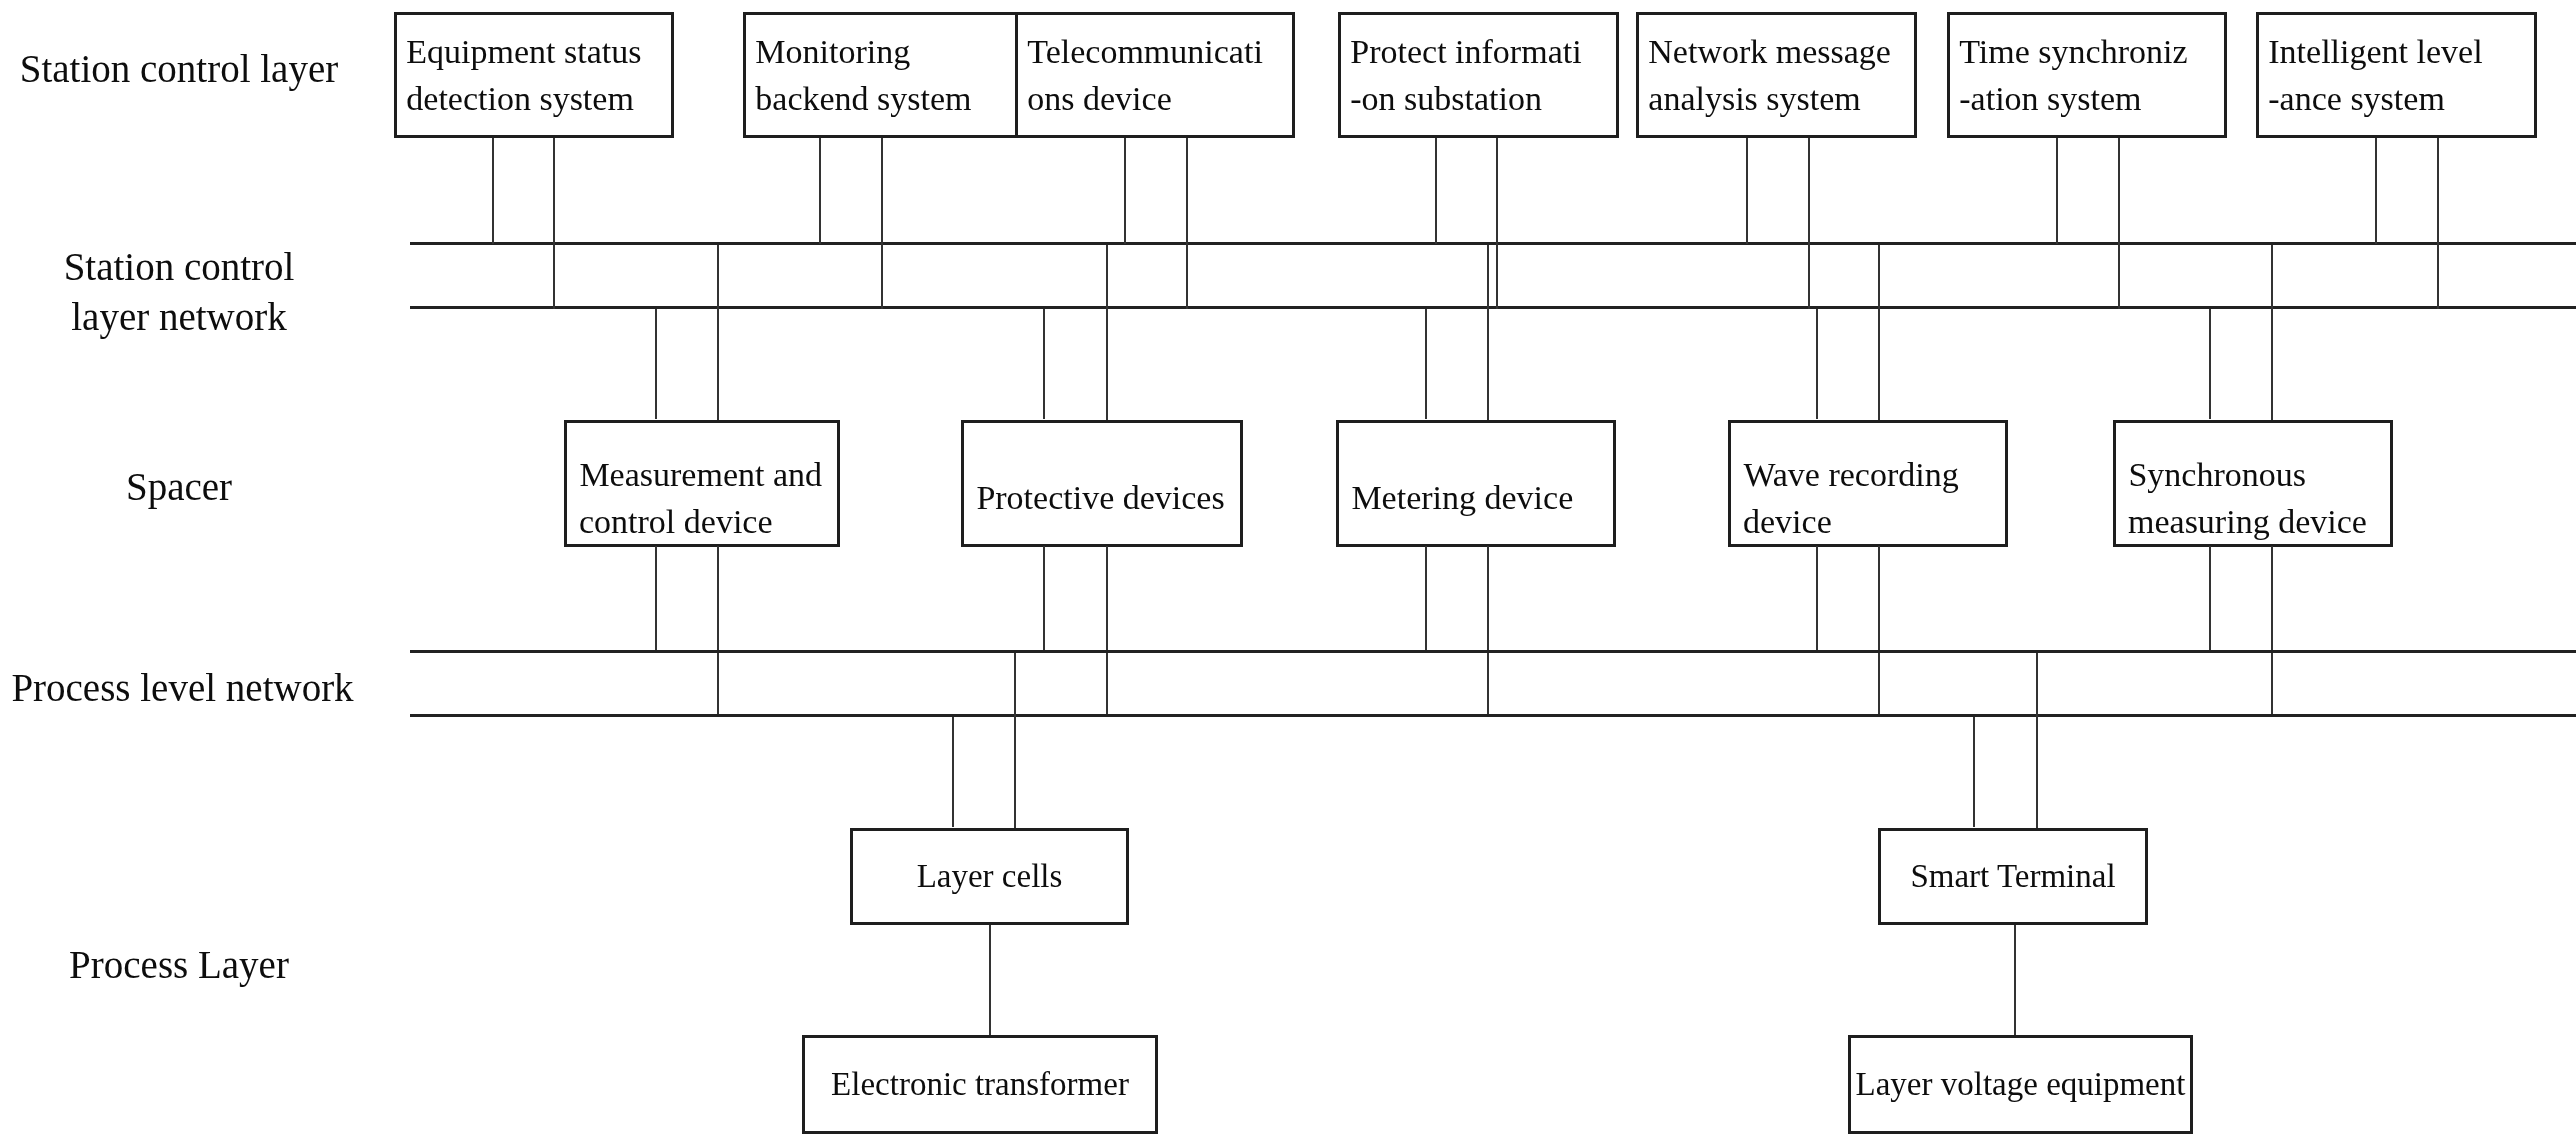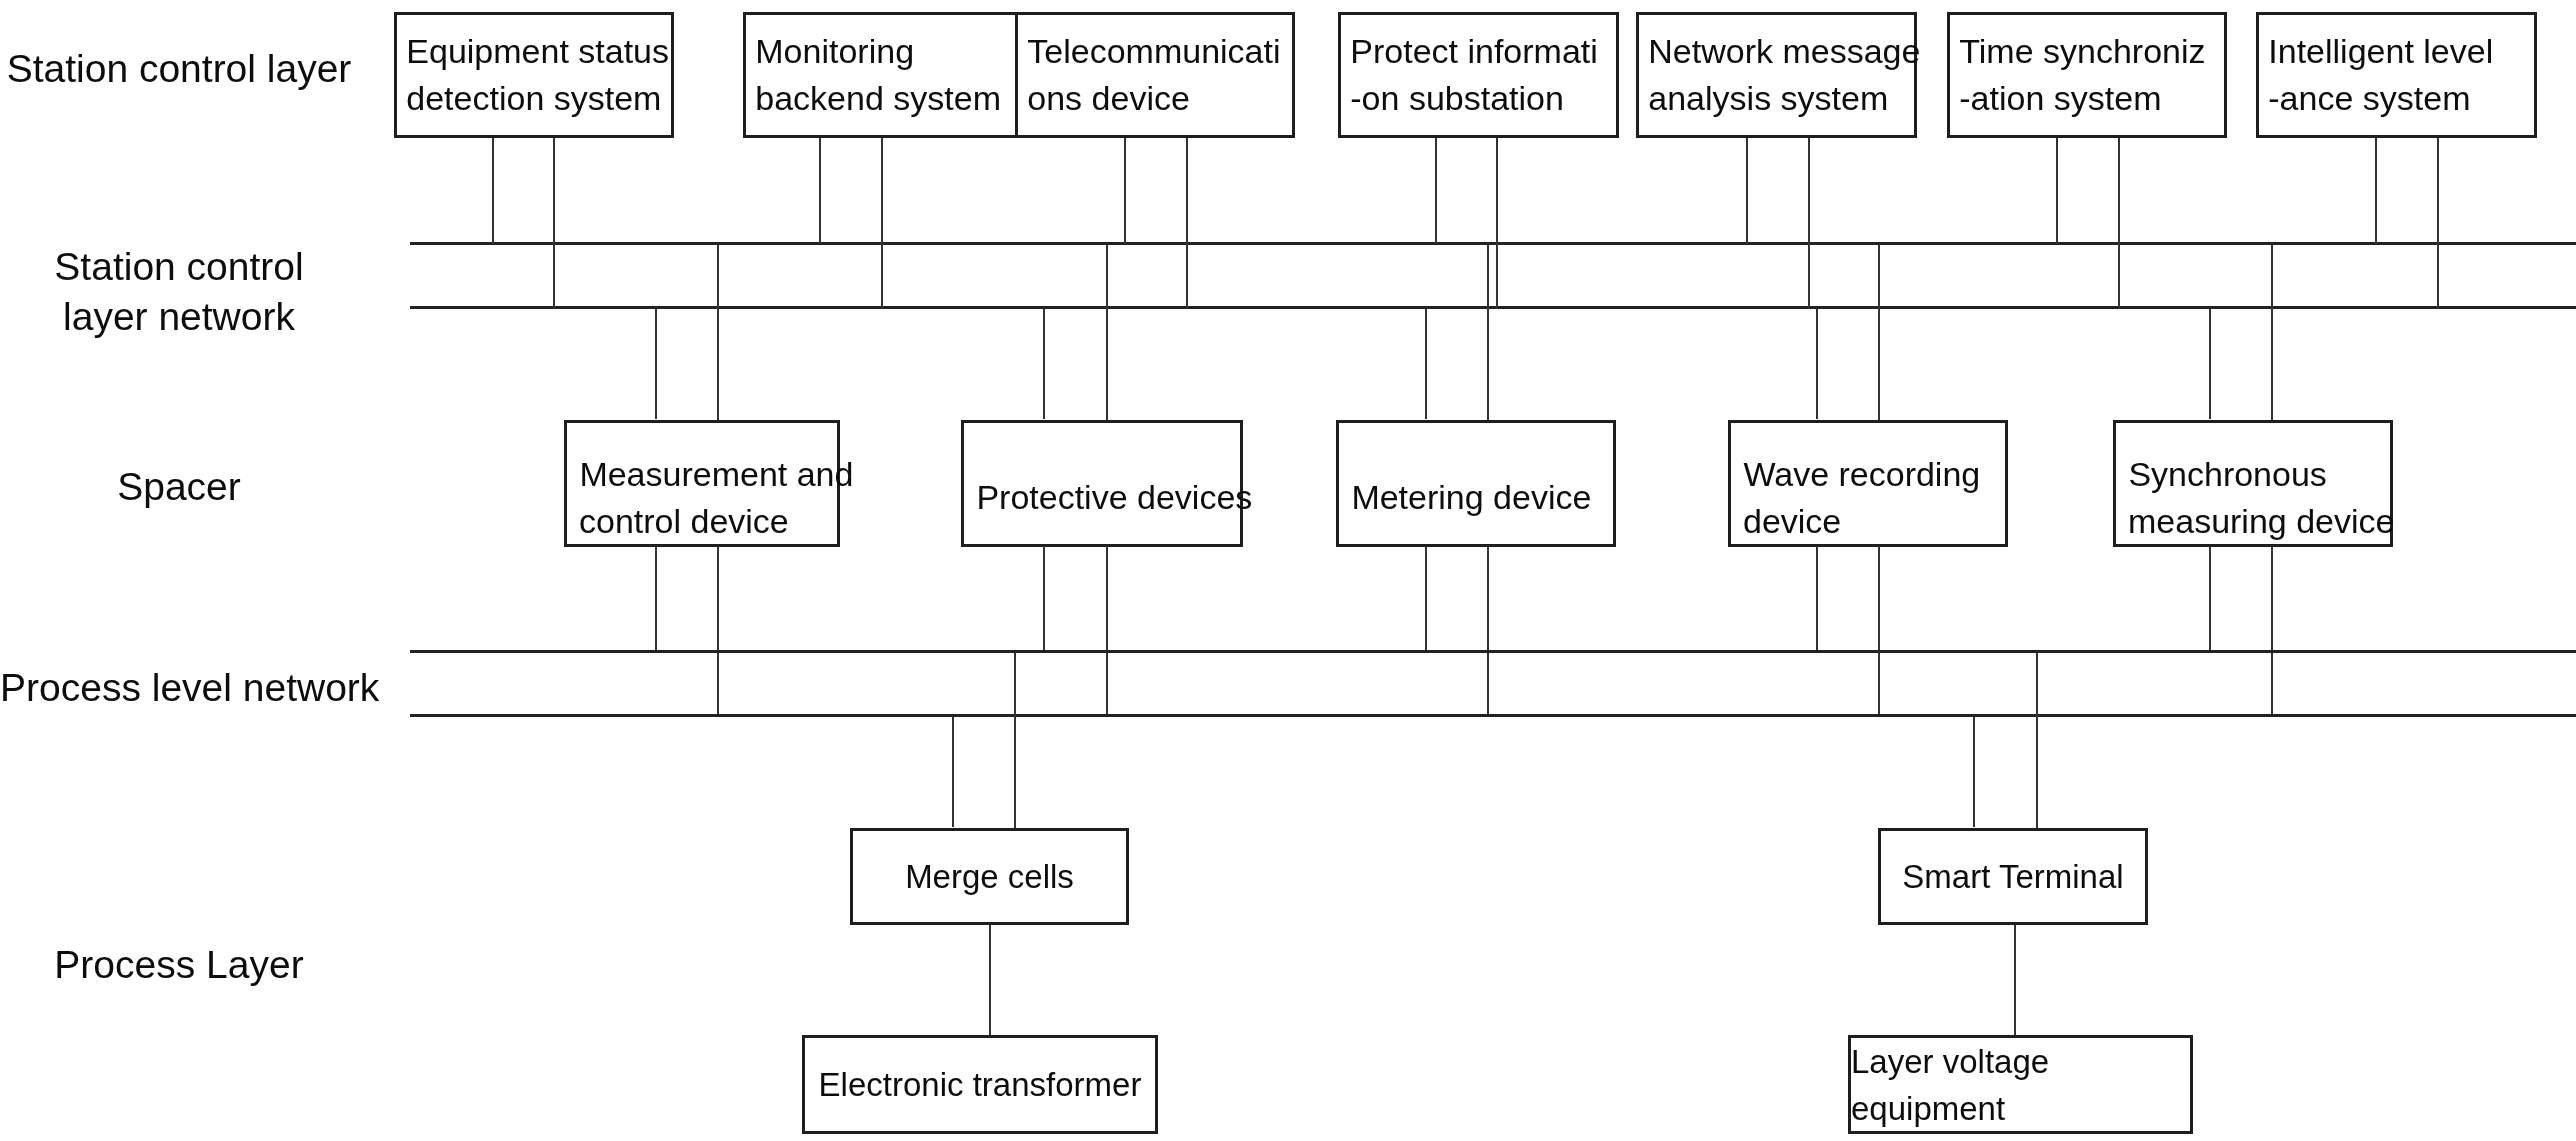--- a/index.html
+++ b/index.html
@@ -1,17 +1,17 @@
 <!DOCTYPE html>
 <html style="font-size:12.4px"><head>
 <meta charset="utf-8">
 <style>
   html,body{margin:0;padding:0;background:#ffffff;}
   #stage{position:relative;width:2576px;height:1141px;background:#ffffff;
-         font-family:Liberation Sans, sans-serif;color:#0d0d0d;overflow:hidden;}
+         font-family:Liberation Serif, serif;color:#0d0d0d;overflow:hidden;}
   .box{position:absolute;background:#ffffff;border:3.1px solid #1e1e1e;box-sizing:border-box;
        display:flex;flex-direction:column;justify-content:center;font-size:34px;line-height:47px;}
   .station-box .bline{padding-left:9.3px;white-space:nowrap;}
   .spacer-box{justify-content:center;padding-top:28px;margin-left:20px;}
   .spacer-box .bline1{padding-left:12.4px;white-space:nowrap;}
   .spacer-box .bline2{padding-left:12px;white-space:nowrap;}
   .pbox{align-items:center;justify-content:center;font-size:33px;}
   .bus{position:absolute;height:3.1px;background:#222222;}
   .vline{position:absolute;width:2.3px;background:#333333;}
   .lbl{position:absolute;font-size:39px;line-height:48px;text-align:center;white-space:nowrap;}
@@ -122,21 +122,21 @@
 
   <div class="bus" style="left:410px;top:650px;width:2166px;"></div>
   <div class="bus" style="left:410px;top:714px;width:2166px;"></div>
 
   <div class="vline" style="left:952px;top:717px;height:110px;"></div>
   <div class="vline" style="left:1014px;top:653px;height:175px;"></div>
   <div class="vline" style="left:1973px;top:717px;height:110px;"></div>
   <div class="vline" style="left:2036px;top:653px;height:175px;"></div>
 
   <div class="box pbox" style="left:850px;top:828px;width:279px;height:97px;">
-    <div>Merge cells</div>
+    <div>Layer cells</div>
   </div>
   <div class="box pbox" style="left:1878px;top:828px;width:270px;height:97px;">
     <div>Smart Terminal</div>
   </div>
 
   <div class="vline" style="left:989px;top:925px;height:110px;"></div>
   <div class="vline" style="left:2014px;top:925px;height:110px;"></div>
 
   <div class="box pbox" style="left:802px;top:1035px;width:356px;height:99px;">
     <div>Electronic transformer</div>

